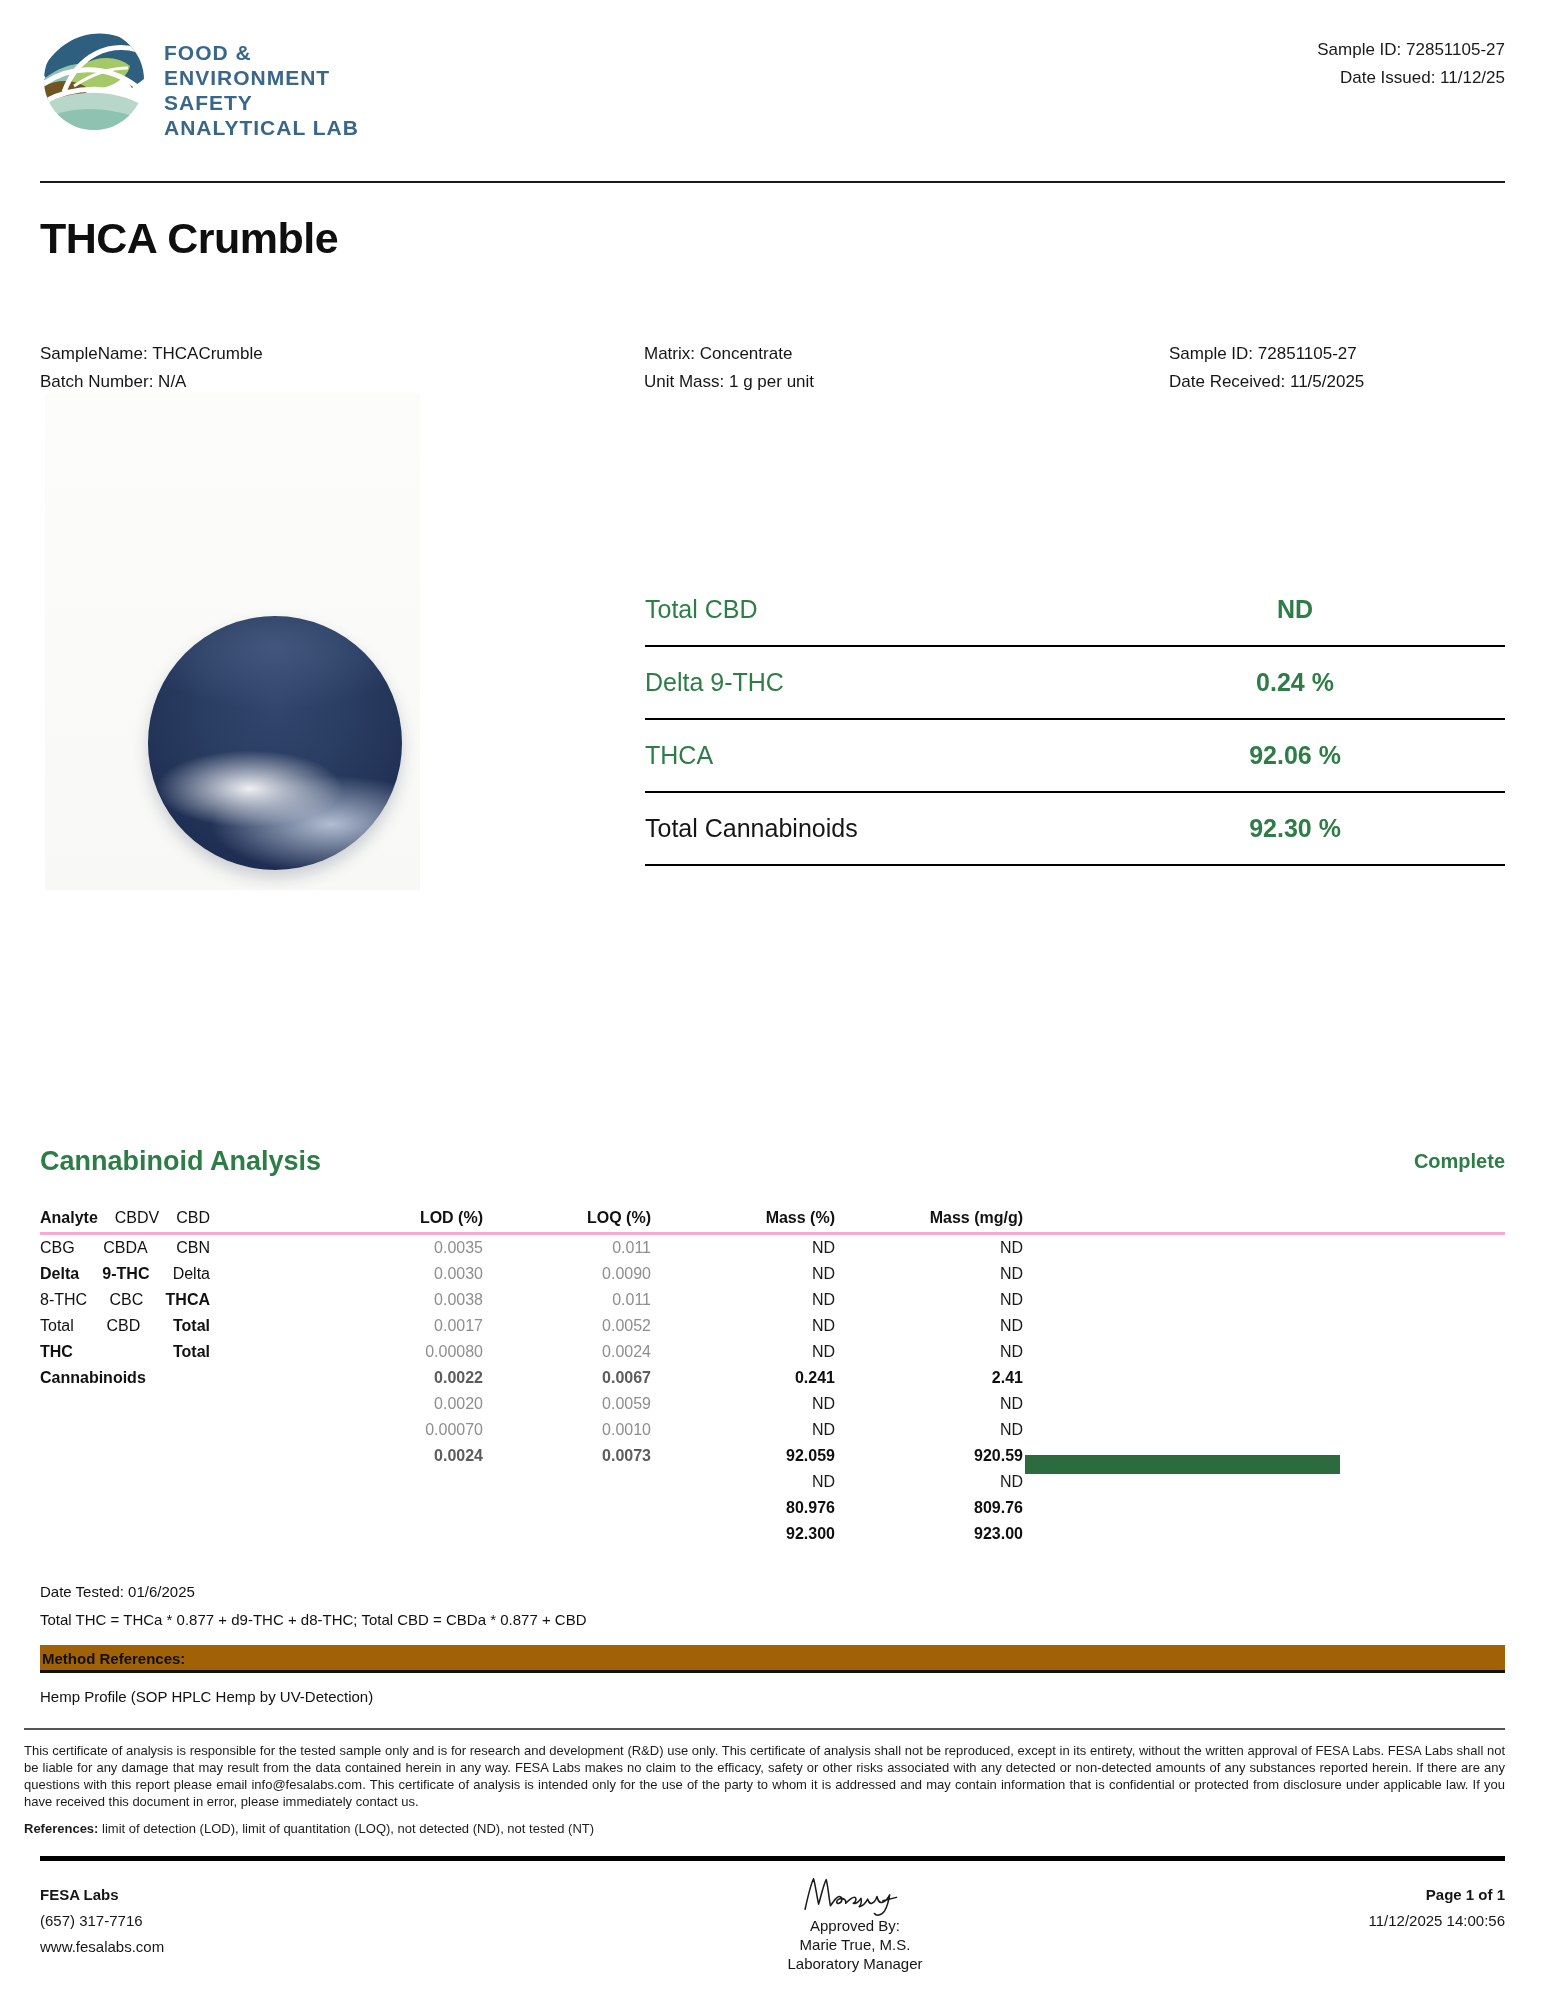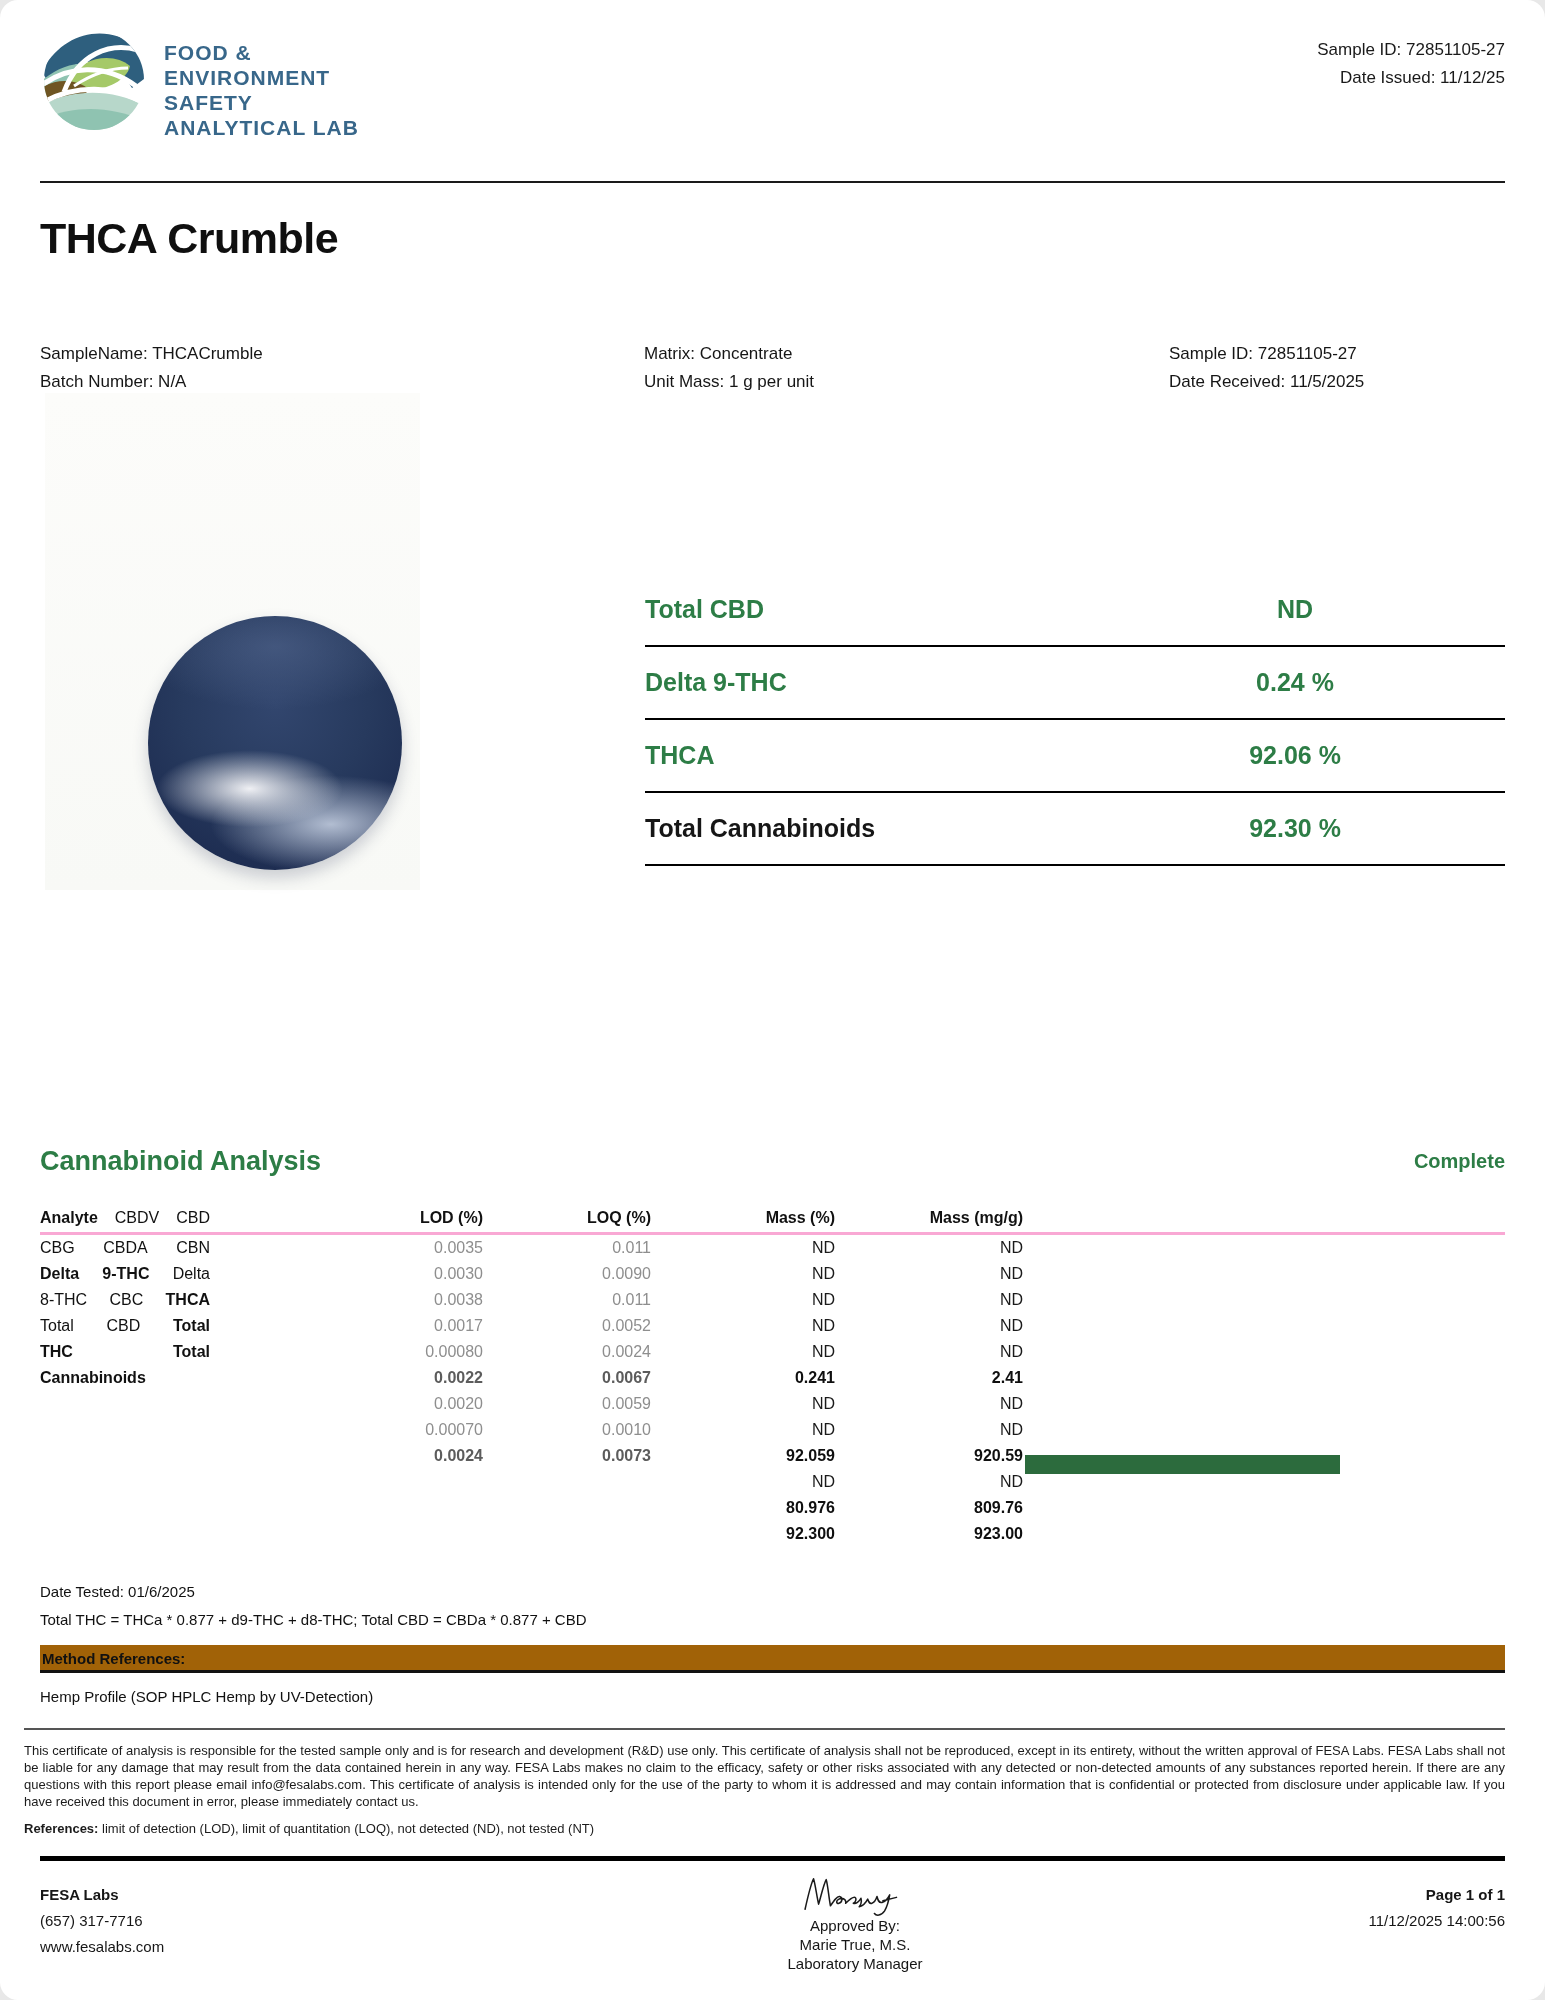--- a/index.html
+++ b/index.html
@@ -1,17 +1,17 @@
 <!DOCTYPE html>
 <html><head>
 <meta charset="utf-8">
 <style>
   html,body{margin:0;padding:0;background:#e8e8e8;}
   .page{position:relative;width:1545px;height:2000px;background:#ffffff;
-        font-family:"Liberation Sans",sans-serif;color:#111;overflow:hidden;margin:0 auto;border-radius:18px;}
+        font-family:"Liberation Sans",sans-serif;color:#111;overflow:hidden;margin:0 auto;}
 
   
   .logo{position:absolute;left:40px;top:26px;display:flex;gap:16px;align-items:flex-start;}
   .logo-text{margin-top:14px;font-size:21px;line-height:25px;font-weight:600;
              color:#38678a;letter-spacing:1px;}
   .title-block{position:absolute;left:0;right:0;top:84px;text-align:center;}
   .doc-title{font-size:35px;font-weight:700;letter-spacing:-0.5px;color:#121212;}
   .doc-subtitle{font-size:13.5px;margin-top:3px;color:#222;}
   .head-right{position:absolute;right:40px;top:36px;text-align:right;font-size:17px;line-height:28px;color:#1a1a1a;}
   .head-rule{position:absolute;left:40px;right:40px;top:181px;height:2px;background:#1a1a1a;}
@@ -29,21 +29,21 @@
         background:
           radial-gradient(ellipse 150px 62px at 40% 68%, rgba(250,250,252,0.95) 0%, rgba(250,250,252,0) 62%),
           radial-gradient(ellipse 185px 75px at 72% 82%, rgba(214,224,240,0.8) 0%, rgba(214,224,240,0) 65%),
           radial-gradient(ellipse 200px 90px at 50% 12%, rgba(90,110,150,0.5) 0%, rgba(90,110,150,0) 70%),
           radial-gradient(circle at 50% 35%, #32466e 0%, #273a5e 45%, #18254a 100%);
         box-shadow:0 8px 16px rgba(40,50,80,0.22);}
 
   
   .summary{position:absolute;left:645px;top:574px;width:860px;}
   .sum-row{display:flex;align-items:center;height:71px;border-bottom:2px solid #000;}
-  .sum-label{flex:1;font-size:25px;font-weight:700;color:#2d7d46;}
+  .sum-label{flex:1;font-size:25px;font-weight:400;color:#2d7d46;}
   .sum-label.black{color:#161616;}
   .sum-value{width:420px;text-align:center;font-size:25px;font-weight:700;color:#2d7d46;}
 
   
   .an-heading{position:absolute;left:40px;top:1146px;font-size:27px;font-weight:700;color:#2d7d46;}
   .an-status{position:absolute;right:40px;top:1150px;font-size:20px;font-weight:700;color:#2d7d46;}
 
   .table{position:absolute;left:40px;top:1204px;width:1465px;font-size:16px;}
   .trow{display:flex;align-items:center;height:26px;}
   .trow.head{height:28px;border-bottom:3px solid #f9a8d4;font-weight:700;color:#111;}

